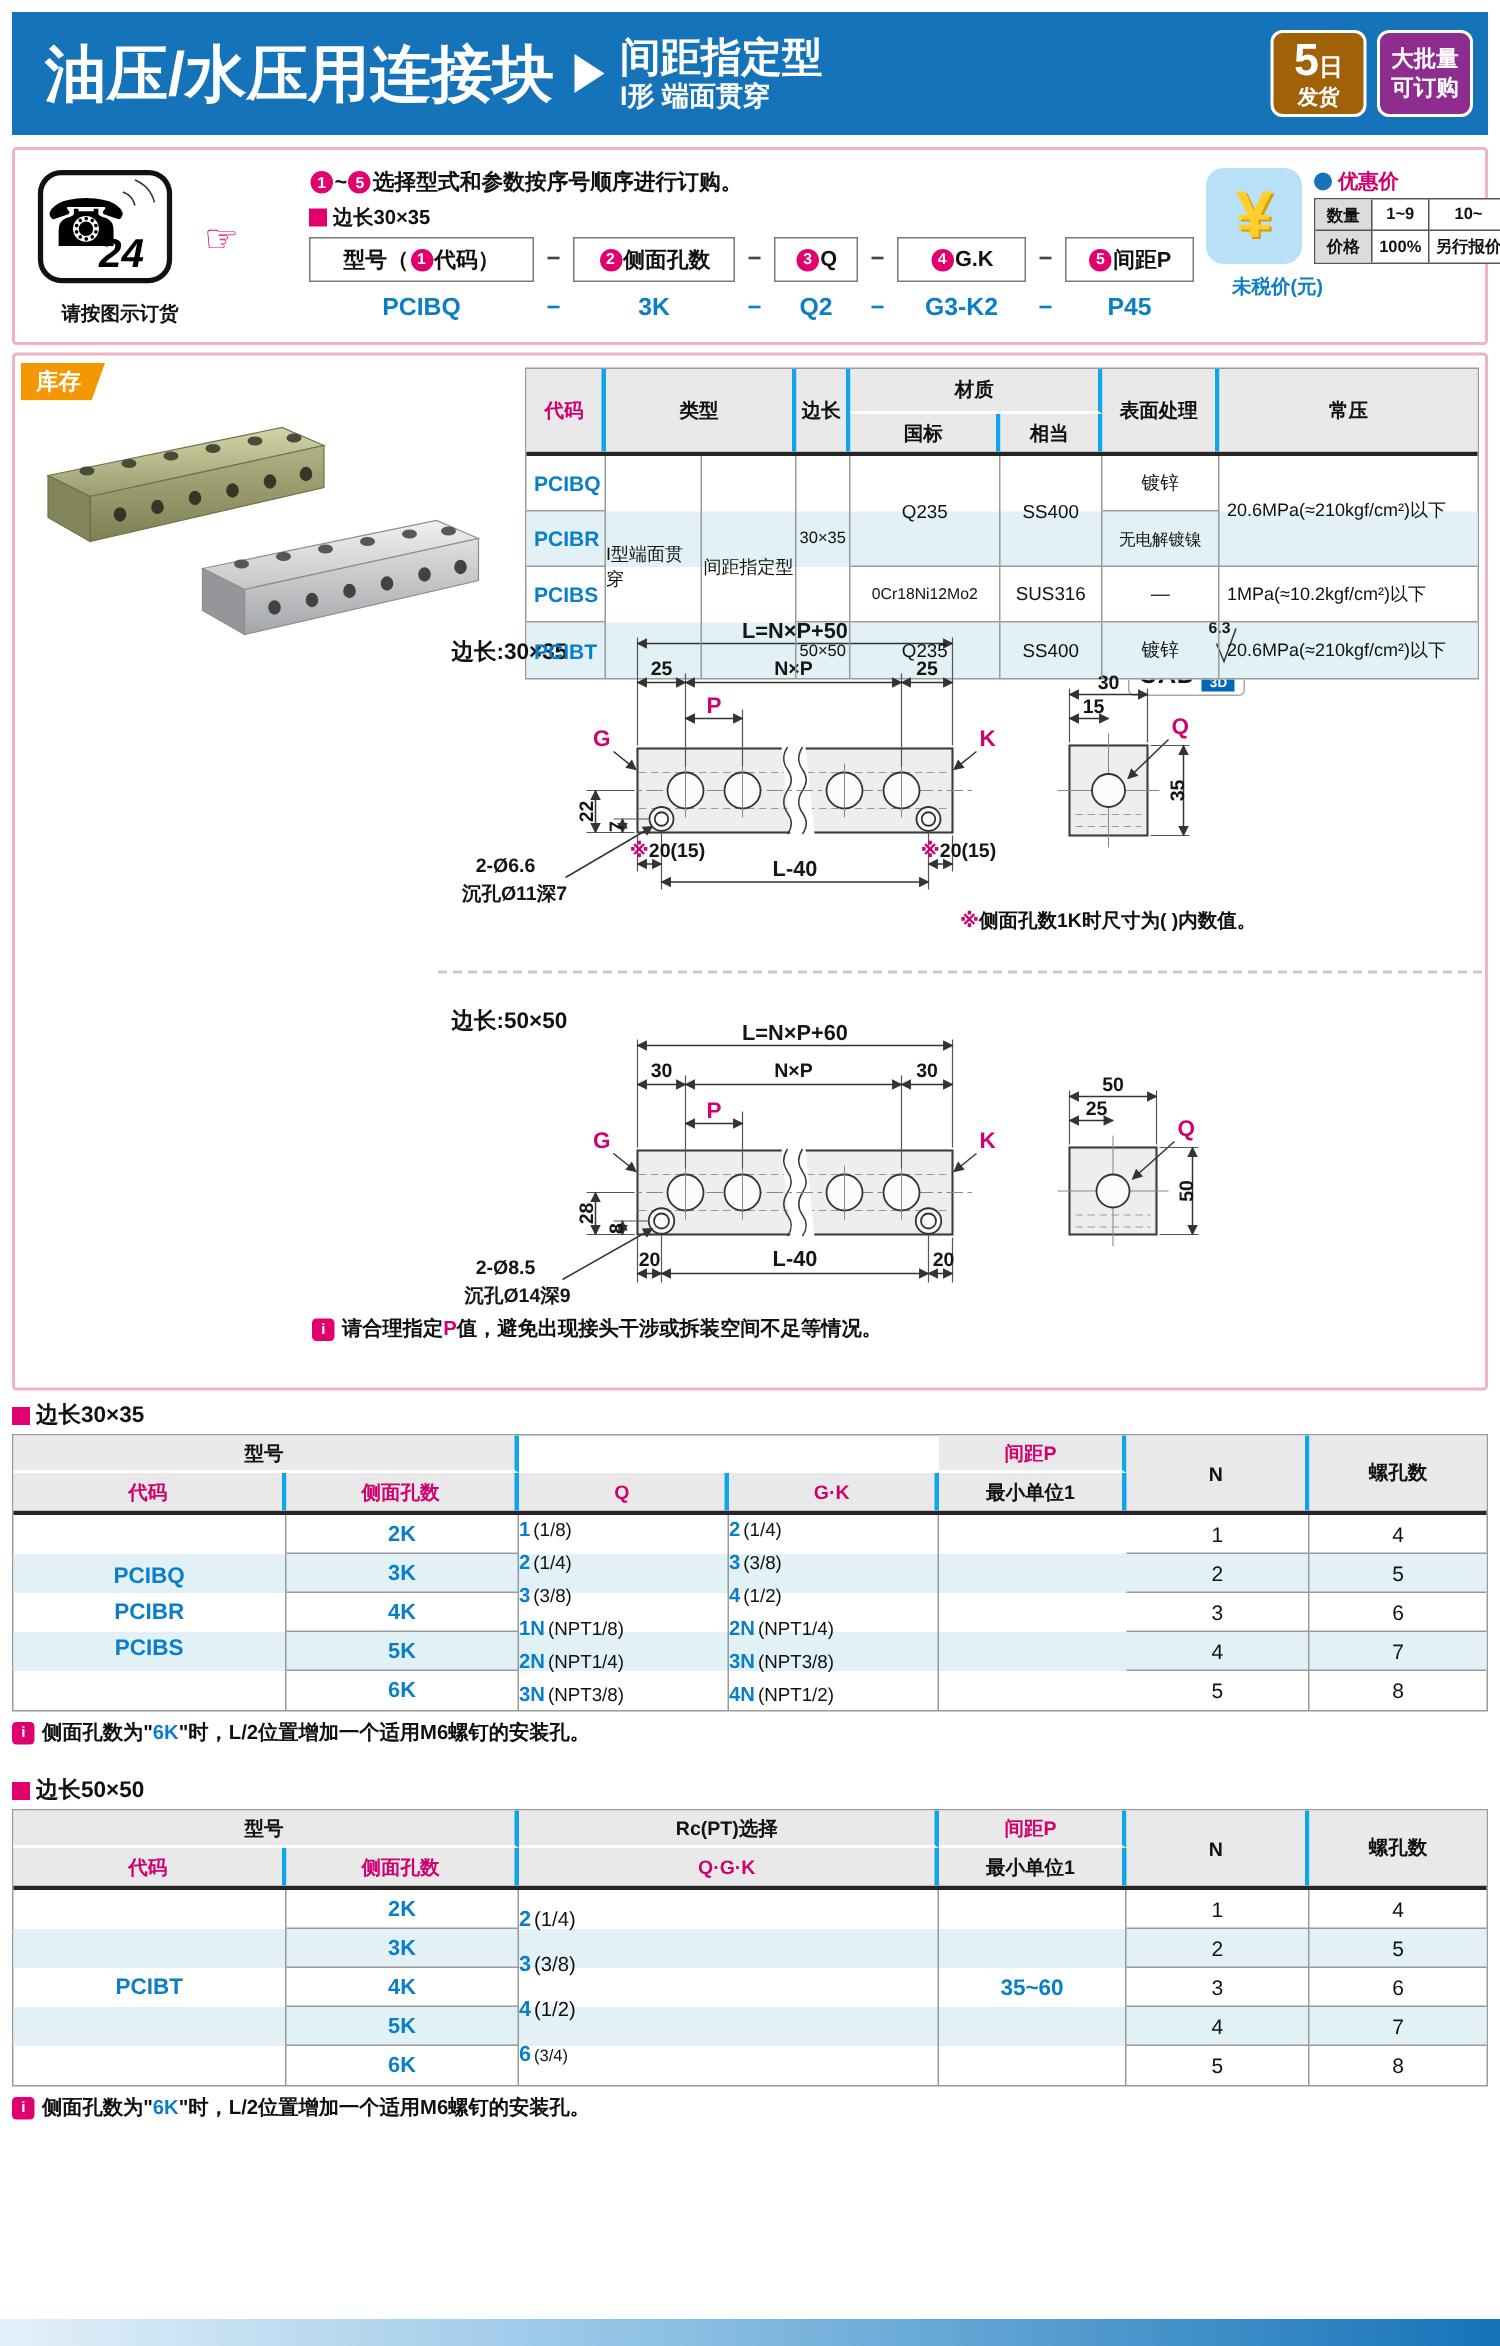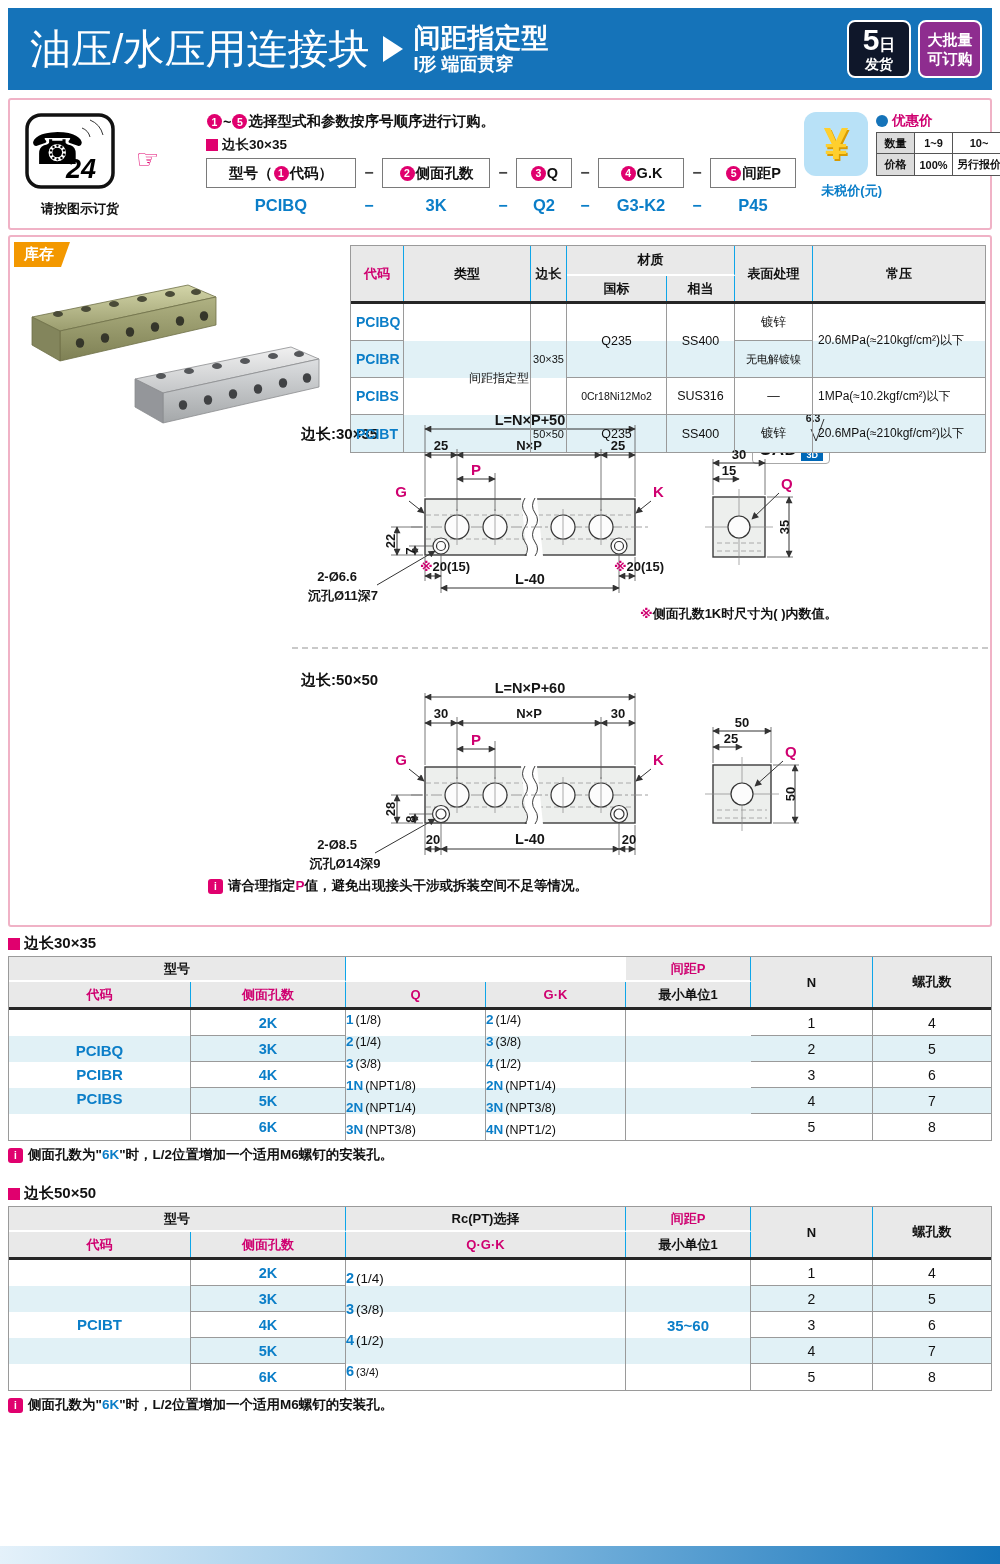--- a/index.html
+++ b/index.html
@@ -2,27 +2,27 @@
 <html><head>
 <meta charset="utf-8">
 <style>
 *{box-sizing:border-box;margin:0;padding:0}
 body{background:#fff;font-family:"Liberation Sans","DejaVu Sans",sans-serif;color:#111}
 #page{position:relative;width:1000px;height:1564px;background:#fff;overflow:hidden}
 .abs{position:absolute}
 .pinkbox{border:2px solid #f0b2c6;border-radius:3px;background:#fff}
 
 #hdr{left:8px;top:8px;width:984px;height:82px;background:#1573b9;display:flex;align-items:center}
-#hdr-title{color:#fff;font-weight:normal;font-size:41px;margin-left:22px;white-space:nowrap}
+#hdr-title{color:#fff;font-weight:bold;font-size:41px;margin-left:22px;white-space:nowrap}
 #hdr-arrow{width:0;height:0;border-left:20px solid #fff;border-top:13px solid transparent;border-bottom:13px solid transparent;margin:0 10px 0 14px}
 #hdr-sub .s1{font-size:27px;font-weight:bold;color:#fff;line-height:30px}
 #hdr-sub .s2{font-size:18px;font-weight:bold;color:#fff;line-height:22px}
 #hdr-badges{position:absolute;right:10px;top:12px;display:flex;gap:7px}
 .badge{width:64px;height:58px;border-radius:8px;color:#fff;display:flex;flex-direction:column;align-items:center;justify-content:center;font-weight:bold;border:2px solid #fff}
-.badge-day{background:#0f172a}
+.badge-day{background:#a16207}
 .badge-day .bignum{font-size:30px;line-height:28px}
 .badge-day .bigsub{font-size:16px}
 .badge-day .small{font-size:14px;line-height:16px}
 .badge-bulk{background:#8e2d8f;font-size:15px;line-height:19px}
 
 #ord{left:8px;top:98px;width:984px;height:132px}
 #phone-cap{left:10px;top:100px;width:120px;text-align:center;font-weight:bold;font-size:13px}
 #finger{left:126px;top:44px;font-size:26px;color:#e0006e;font-weight:bold}
 #inst{left:196px;top:12px;display:flex;align-items:center;font-size:14.5px;font-weight:bold}
 .cn{display:inline-flex;width:15px;height:15px;border-radius:50%;background:#e0006e;color:#fff;font-size:10.5px;font-weight:bold;align-items:center;justify-content:center;margin:0 1px}
@@ -51,21 +51,21 @@
 #stk{left:4px;top:5px;background:#f39800;color:#fff;font-weight:bold;font-size:15px;padding:3px 16px 3px 10px;clip-path:polygon(0 0,100% 0,84% 100%,0 100%)}
 #cad{left:742px;top:198px;display:flex;align-items:center;gap:4px;border:1.5px solid #a8a8a8;border-radius:4px;background:#fff;padding:2px 6px}
 #cad .cadt{font-weight:bold;font-size:17px;letter-spacing:0.5px}
 #cad .mini{display:flex;flex-direction:column;gap:1px}
 #cad .mini span{display:block;width:22px;text-align:center;color:#fff;font-size:9px;font-weight:bold;line-height:11px}
 .c2d{background:#e60012}.c3d{background:#0068b7}
 
 .tbl{border:1px solid #9a9a9a;background:#fff}
 .tg{display:grid}
 .hcell{background:#e9e9e9;display:flex;align-items:center;justify-content:center;font-size:13px;font-weight:bold;position:relative}
-.hr{border-right:1px solid #0ea5e9}
+.hr{border-right:3px solid #0ea5e9}
 .hwb{border-bottom:2px solid #fff}
 .hdiv{height:3px;background:#262626}
 .cell{display:flex;align-items:center;justify-content:center;font-size:12.5px;position:relative;z-index:1}
 .br{border-right:1px solid #9a9a9a}
 .bb{border-bottom:1px solid #9a9a9a}
 .stripe{background:#e1f1f6;z-index:0}
 .blue{color:#0b7ec8;font-weight:bold}
 .mg{color:#cf0070}
 
 #spec{left:340px;top:8px;width:636px}
@@ -309,20 +309,21 @@
         <div class="hcell" style="grid-area:1/8/3/9">常压</div>
       </div>
       <div class="hdiv"></div>
       <div class="tg bd" style="grid-template-rows:repeat(4,37px)">
         <div class="stripe" style="grid-area:2/1/3/9"></div>
         <div class="stripe" style="grid-area:4/1/5/9"></div>
         <div class="cell br bb blue speccode" style="grid-area:1/1/2/2">PCIBQ</div>
         <div class="cell br bb blue speccode" style="grid-area:2/1/3/2">PCIBR</div>
         <div class="cell br bb blue speccode" style="grid-area:3/1/4/2">PCIBS</div>
         <div class="cell br blue speccode" style="grid-area:4/1/5/2">PCIBT</div>
+        <div class="cell br fs12" style="grid-area:1/2/5/3">I型端面贯穿</div>
         <div class="cell br fs12" style="grid-area:1/3/5/4">间距指定型</div>
         <div class="cell br bb fs11" style="grid-area:1/4/4/5">30×35</div>
         <div class="cell br fs11" style="grid-area:4/4/5/5">50×50</div>
         <div class="cell br bb" style="grid-area:1/5/3/6">Q235</div>
         <div class="cell br bb fs10" style="grid-area:3/5/4/6">0Cr18Ni12Mo2</div>
         <div class="cell br" style="grid-area:4/5/5/6">Q235</div>
         <div class="cell br bb" style="grid-area:1/6/3/7">SS400</div>
         <div class="cell br bb" style="grid-area:3/6/4/7">SUS316</div>
         <div class="cell br" style="grid-area:4/6/5/7">SS400</div>
         <div class="cell br bb" style="grid-area:1/7/2/8">镀锌</div>

